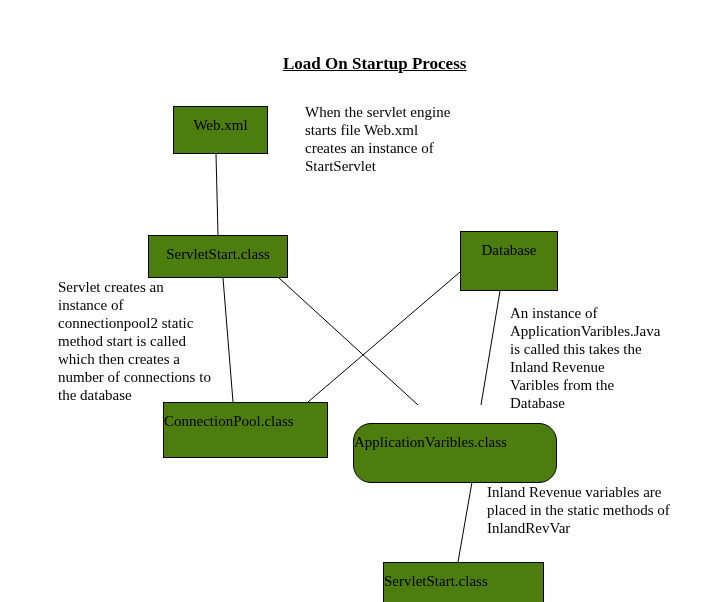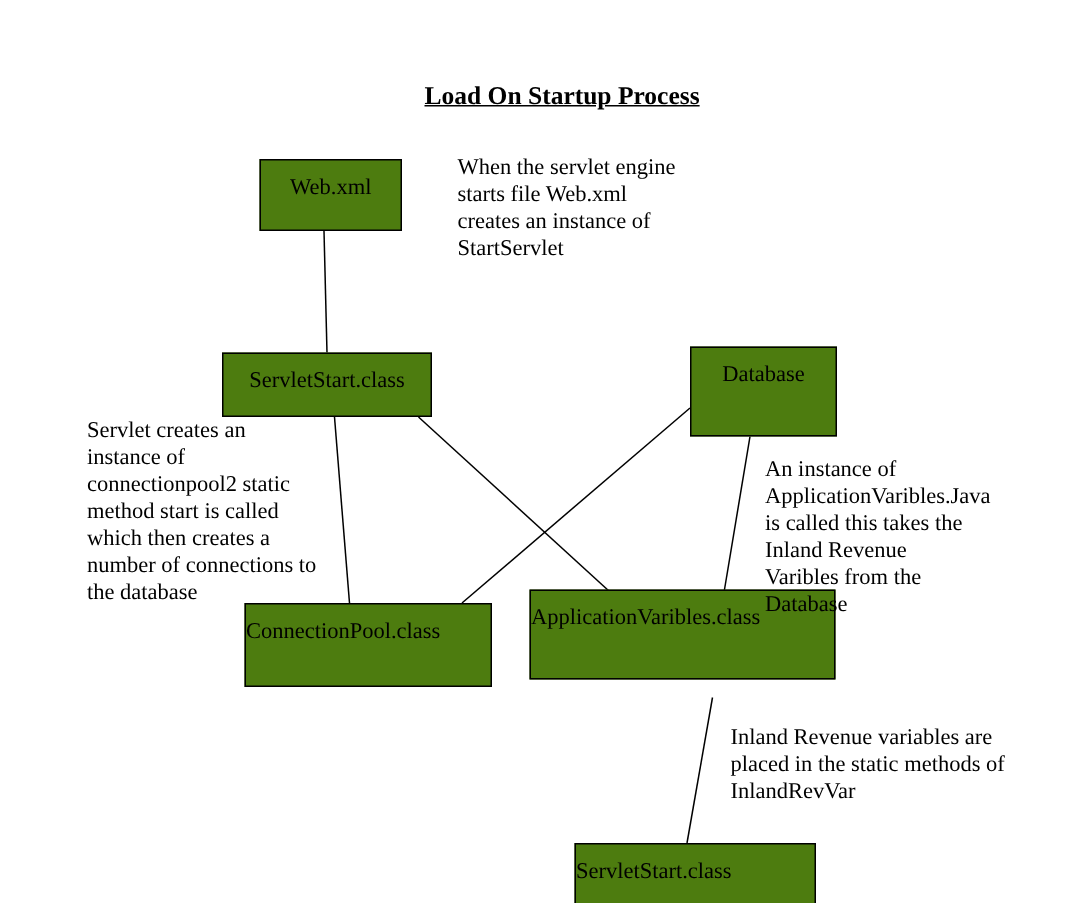--- a/index.html
+++ b/index.html
@@ -48,21 +48,21 @@
   .note {
     position: absolute;
     font-size: 15px;
     line-height: 18px;
     white-space: pre-line;
   }
   #node-web-xml            { left: 173px; top:  79px; width:  95px; height: 48px; }
   #node-servlet-start      { left: 148px; top: 208px; width: 140px; height: 43px; }
   #node-database           { left: 460px; top: 204px; width:  98px; height: 60px; }
   #node-connection-pool    { left: 163px; top: 375px; width: 165px; height: 56px; }
-  #node-application-varibles { left: 353px; top: 366px; width: 204px; height: 60px; }
+  #node-application-varibles { left: 353px; top: 396px; width: 204px; height: 60px; border-radius: 18px; }
   #node-inland-rev-var     { left: 383px; top: 535px; width: 161px; height: 49px; }
   #note-web-xml            { left: 305px; top:  76px; width: 190px; }
   #note-connection-pool    { left:  58px; top: 251px; width: 190px; }
   #note-application-varibles { left: 510px; top: 277px; width: 195px; }
   #note-inland-rev         { left: 487px; top: 456px; width: 235px; }
 </style>
 </head>
 <body>
 
 <div class="canvas">

